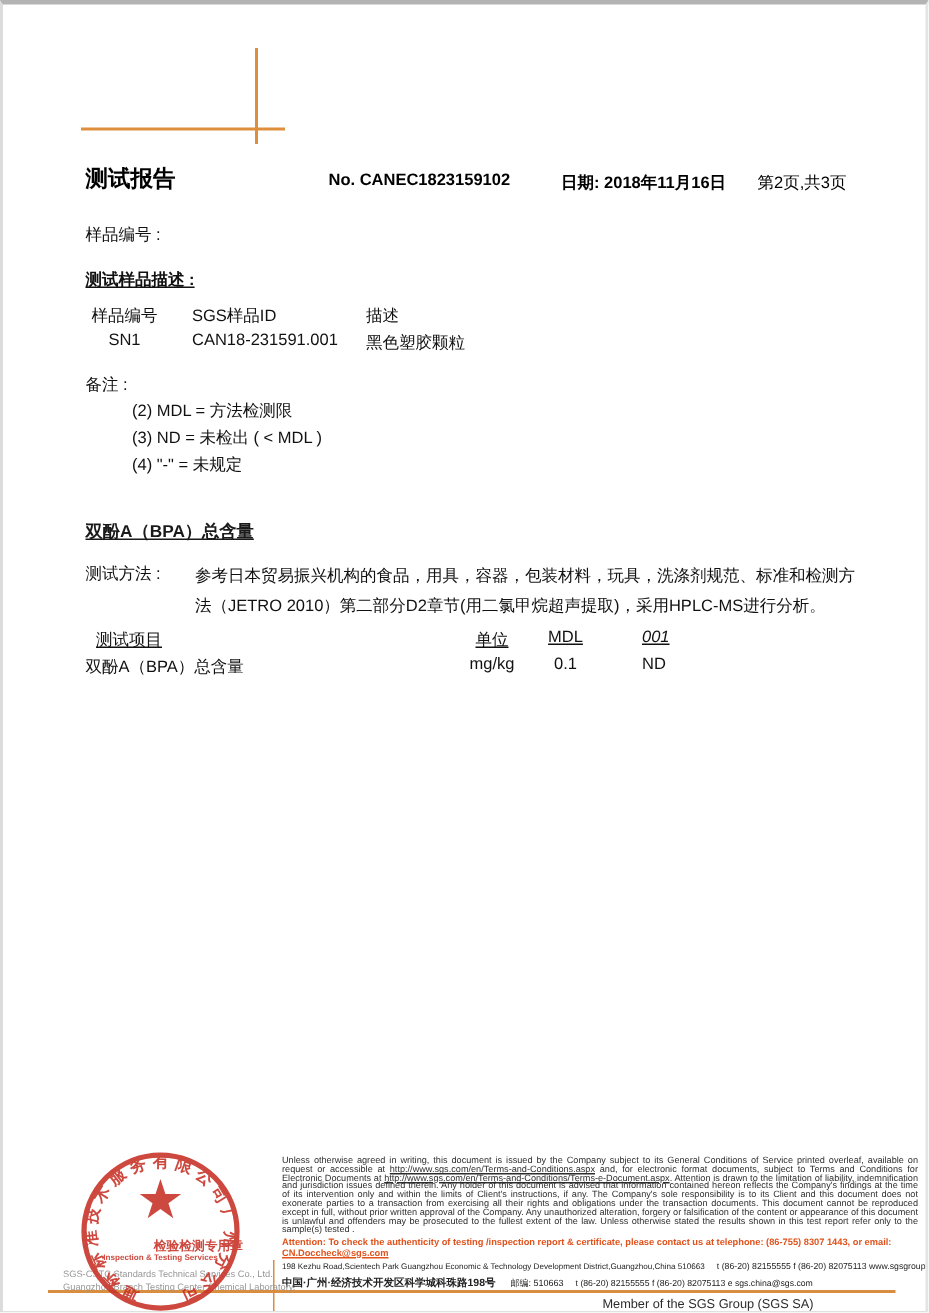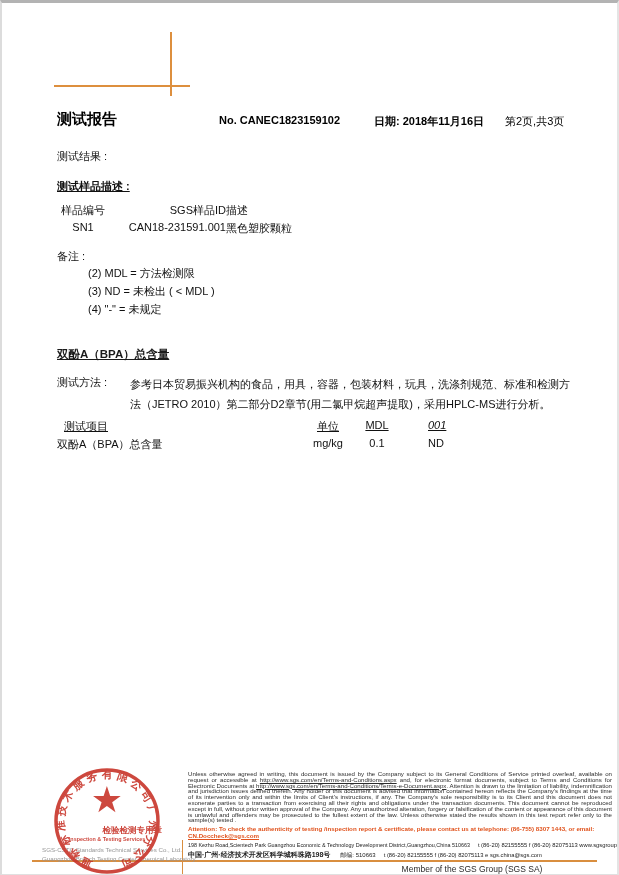--- a/index.html
+++ b/index.html
@@ -23,22 +23,22 @@
   .doc-title { left:55px; top:107px; font-size:15px; font-weight:bold; color:#000; }
   .report-no { left:217px; top:111px; font-size:11px; font-weight:bold; color:#000; }
   .report-date { left:372px; top:111px; font-size:11px; font-weight:bold; color:#000; }
   .page-info { left:503px; top:111px; font-size:11px; font-weight:normal; color:#000; }
 
   
   .t11 { font-size:11px; color:#111; }
   .results-label { left:55px; top:146px; }
   .sample-heading { left:55px; top:176px; text-decoration:underline; font-weight:bold; }
   .st-c1 { left:50px; width:62px; text-align:center; }
-  .st-c2 { left:126px; width:98px; text-align:right; }
-  .st-c3 { left:224px;text-align:right; }
+  .st-c2 { left:126px; width:98px; text-align:left; }
+  .st-c3 { left:242px;text-align:right; }
   .st-head { top:200px; font-weight:normal; }
   .st-row  { top:218px; }
   .notes-label { left:55px; top:246px; }
   .notes { left:86px; top:263px; }
   .notes div { height:18px; font-size:11px; color:#111; }
   .bpa-heading { left:55px; top:344px; font-size:11.5px; font-weight:bold; text-decoration:underline; }
   .method-label { left:55px; top:372px; }
   .method-text { left:128px; top:372px; width:460px; line-height:19.5px; }
 
   .rt-head { top:416px; }
@@ -84,21 +84,21 @@
 <div class="page">
 
   <div class="abs logo-hline"></div>
   <div class="abs logo-vline"></div>
 
   <div class="abs doc-title">测试报告</div>
   <div class="abs report-no">No. CANEC1823159102</div>
   <div class="abs report-date">日期: 2018年11月16日</div>
   <div class="abs page-info">第2页,共3页</div>
 
-  <div class="abs t11 results-label">测试结果 :</div>
+  <div class="abs t11 results-label">样品编号 :</div>
   <div class="abs t11 sample-heading">测试样品描述 :</div>
 
   <div class="abs t11 st-head st-c1">样品编号</div>
   <div class="abs t11 st-head st-c2">SGS样品ID</div>
   <div class="abs t11 st-head st-c3">描述</div>
   <div class="abs t11 st-row st-c1">SN1</div>
   <div class="abs t11 st-row st-c2">CAN18-231591.001</div>
   <div class="abs t11 st-row st-c3">黑色塑胶颗粒</div>
 
   <div class="abs t11 notes-label">备注 :</div>

